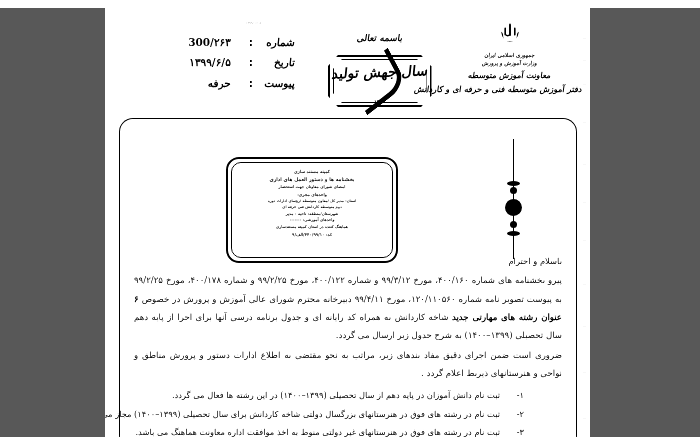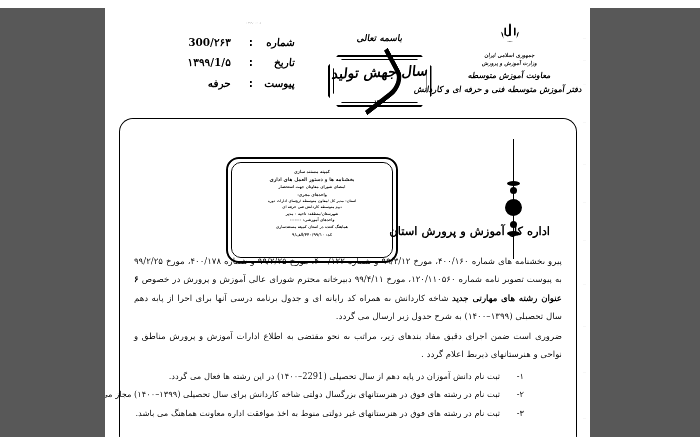--- a/index.html
+++ b/index.html
@@ -170,21 +170,21 @@
       <div class="meta">
         <span class="tiny">۱۳۹۹/۰۶/۰۵</span>
         <div class="row">
           <span class="lbl">شماره</span>
           <span class="colon">:</span>
           <span class="val">300/۲۶۳</span>
         </div>
         <div class="row">
           <span class="lbl">تاریخ</span>
           <span class="colon">:</span>
-          <span class="val">۱۳۹۹/1/۵</span>
+          <span class="val">۱۳۹۹/۶/۵</span>
         </div>
         <div class="row">
           <span class="lbl">پیوست</span>
           <span class="colon">:</span>
           <span class="val">حرفه</span>
         </div>
       </div>
 
       <div class="center-head">
         <span class="basmalah">باسمه تعالی</span>
@@ -231,29 +231,29 @@
         </div>
       </div>
 
       <div class="divider"></div>
       <div class="orn d d1"></div>
       <div class="orn s s1p"></div>
       <div class="orn"></div>
       <div class="orn s s2p"></div>
       <div class="orn d d2"></div>
 
-      <div class="addressee">اداره کل آموزش و پرورش استان</div>
 
       <div class="letter">
+        <div class="salute">باسلام و احترام</div>
         <p><span>پیرو بخشنامه های شماره ۴۰۰/۱۶۰، مورخ ۹۹/۳/۱۲ و شماره ۴۰۰/۱۲۲، مورخ ۹۹/۲/۲۵ و شماره ۴۰۰/۱۷۸، مورخ ۹۹/۲/۲۵ به پیوست تصویر نامه شماره ۱۲۰/۱۱۰۵۶۰، مورخ ۹۹/۴/۱۱ دبیرخانه محترم شورای عالی آموزش و پرورش در خصوص </span><b>۶ عنوان رشته های مهارتی جدید</b><span> شاخه کاردانش به همراه کد رایانه ای و جدول برنامه درسی آنها برای اجرا از پایه دهم سال تحصیلی (۱۳۹۹–۱۴۰۰) به شرح جدول زیر ارسال می گردد.</span></p>
-        <p>ضروری است ضمن اجرای دقیق مفاد بندهای زیر، مراتب به نحو مقتضی به اطلاع ادارات آموزش و پرورش مناطق و نواحی و هنرستانهای ذیربط اعلام گردد .</p>
+        <p>ضروری است ضمن اجرای دقیق مفاد بندهای زیر، مراتب به نحو مقتضی به اطلاع ادارات دستور و پرورش مناطق و نواحی و هنرستانهای ذیربط اعلام گردد .</p>
         <ol class="items">
           <li>
             <span class="num">۱-</span>
-            <span class="txt">ثبت نام دانش آموزان در پایه دهم از سال تحصیلی (2291–۱۴۰۰) در این رشته ها فعال می گردد.</span>
+            <span class="txt">ثبت نام دانش آموزان در پایه دهم از سال تحصیلی (۱۳۹۹–۱۴۰۰) در این رشته ها فعال می گردد.</span>
           </li>
           <li>
             <span class="num">۲-</span>
             <span class="txt">ثبت نام در رشته های فوق در هنرستانهای بزرگسال دولتی شاخه کاردانش برای سال تحصیلی (۱۳۹۹–۱۴۰۰) مجاز می باشد.</span>
           </li>
           <li>
             <span class="num">۳-</span>
             <span class="txt">ثبت نام در رشته های فوق در هنرستانهای غیر دولتی منوط به اخذ موافقت اداره معاونت هماهنگ می باشد.</span>
           </li>
         </ol>

